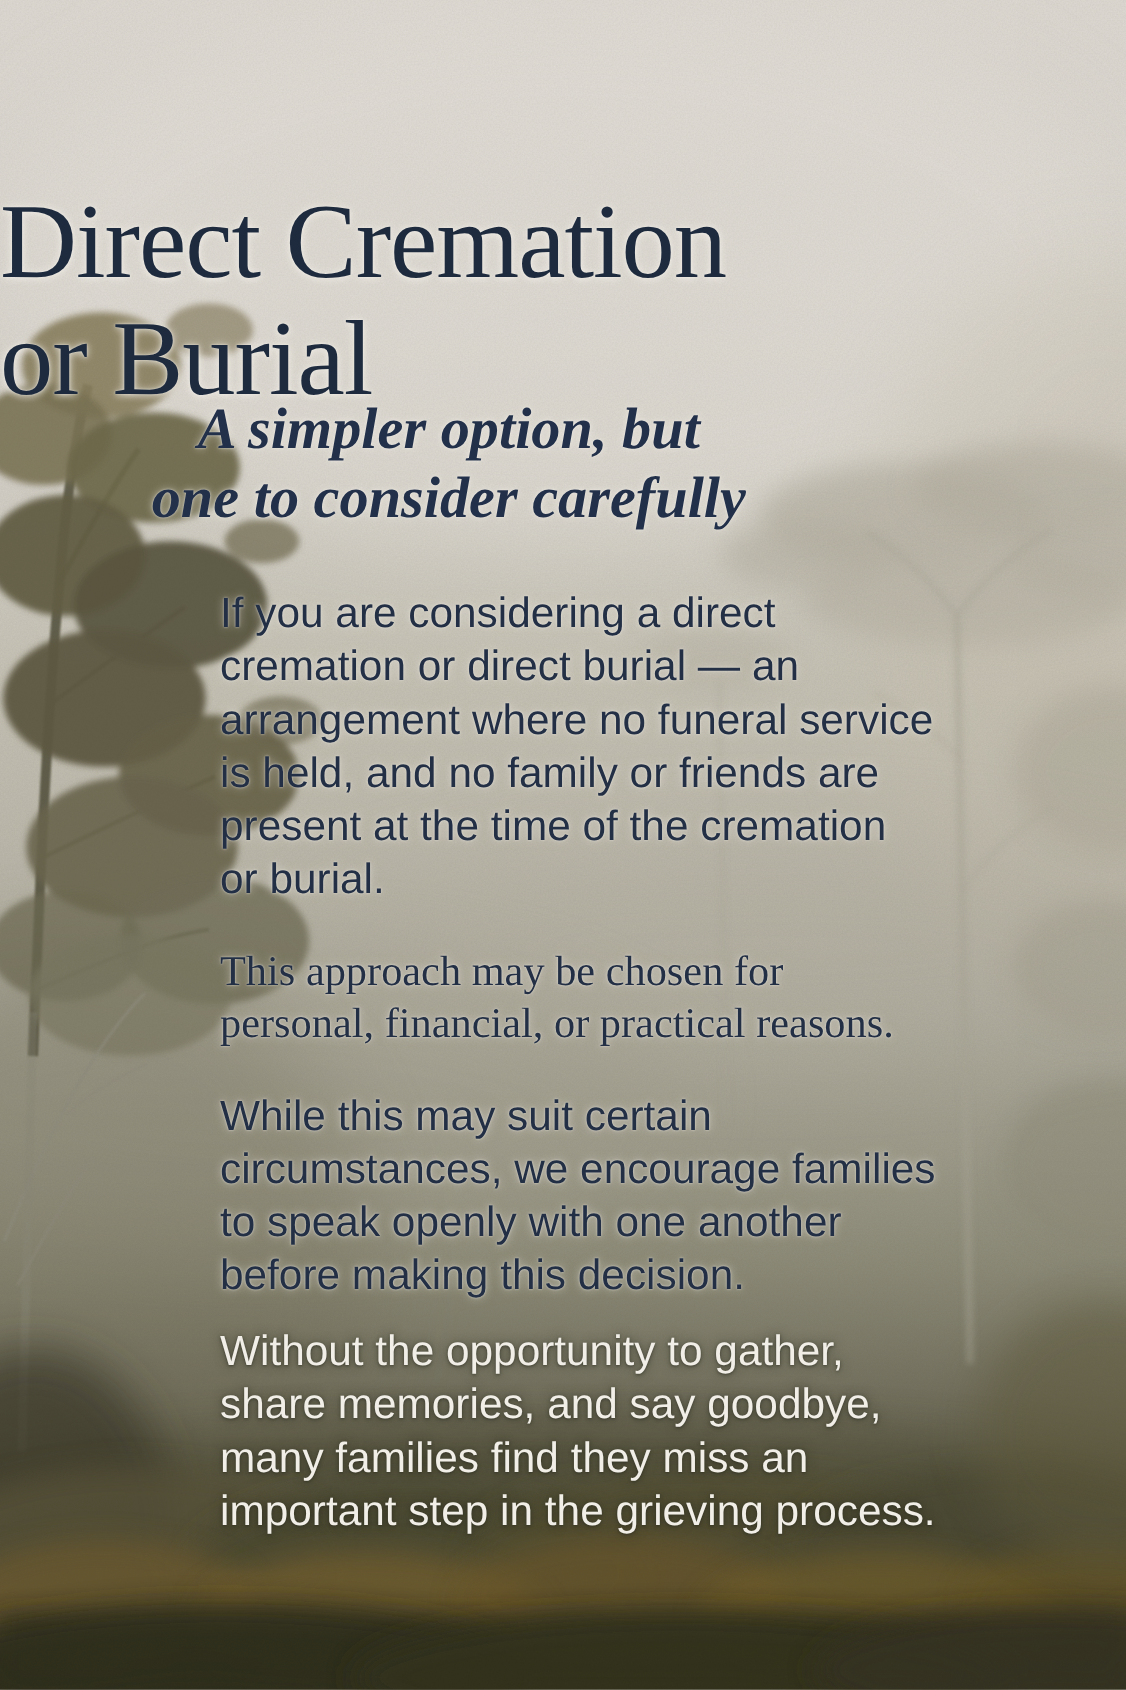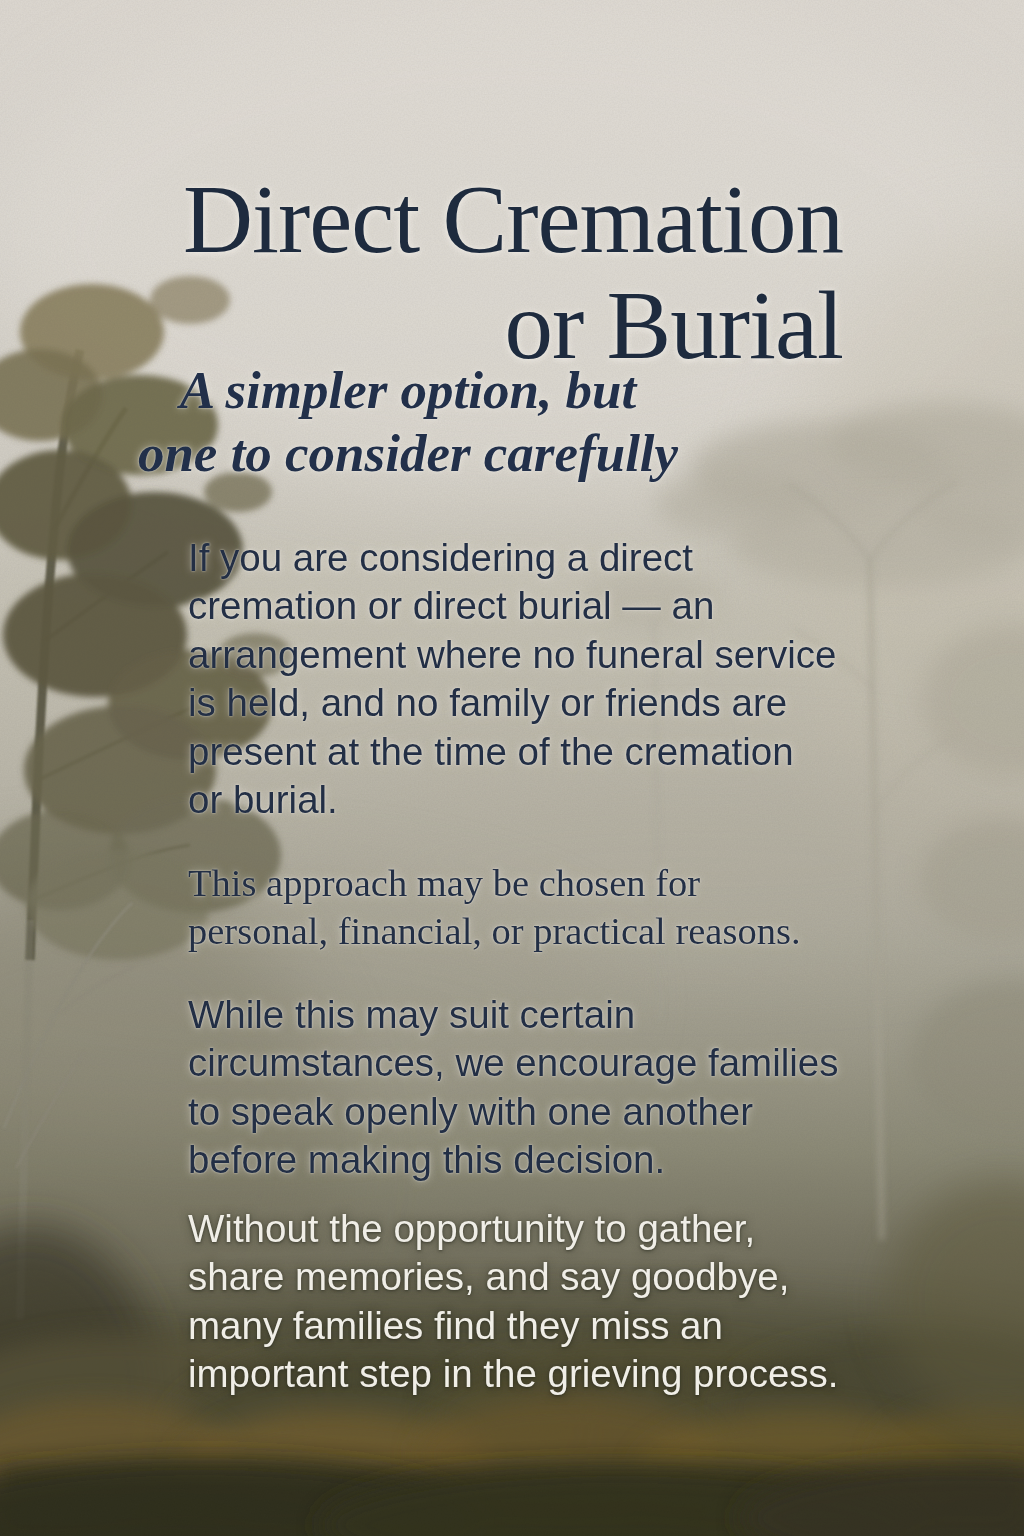--- a/index.html
+++ b/index.html
@@ -10,21 +10,21 @@
     font-family: "Liberation Sans", sans-serif;
   }
   .bg {
     position: absolute; inset: 0;
     width: 1024px; height: 1536px; display: block;
   }
   .text-layer { position: absolute; inset: 0; }
 
   .title {
     position: absolute; top: 102px; left: 0; width: 843px;
-    text-align: right;
+    text-align: left;
     font-family: "Liberation Serif", serif;
     font-size: 97px; line-height: 106px; font-weight: 400;
     letter-spacing: -1px;
     color: #1e2b3e;
     white-space: pre-line;
     text-shadow: 0 0 2px rgba(243,240,233,0.75),
                  0 0 9px rgba(243,240,233,0.65),
                  0 2px 6px rgba(243,240,233,0.45);
   }
   .subtitle {
@@ -33,21 +33,21 @@
     font-family: "Liberation Serif", serif;
     font-style: italic;
     font-size: 53px; line-height: 63px;
     color: #22304a;
     white-space: pre-line;
     text-shadow: 0 0 2px rgba(243,240,233,0.75),
                  0 0 8px rgba(243,240,233,0.6);
     margin-top: 32px;
   }
   .para {
-    position: absolute; left: 188px; width: 790px;
+    position: absolute; left: 200px; width: 790px;
     font-size: 38.5px; line-height: 48.5px;
     white-space: pre-line;
   }
   .p-dark {
     color: #232f45;
     text-shadow: 0 0 2px rgba(242,239,231,0.8),
                  0 0 9px rgba(242,239,231,0.55);
   }
   .p-light {
     color: #f0eee7;

